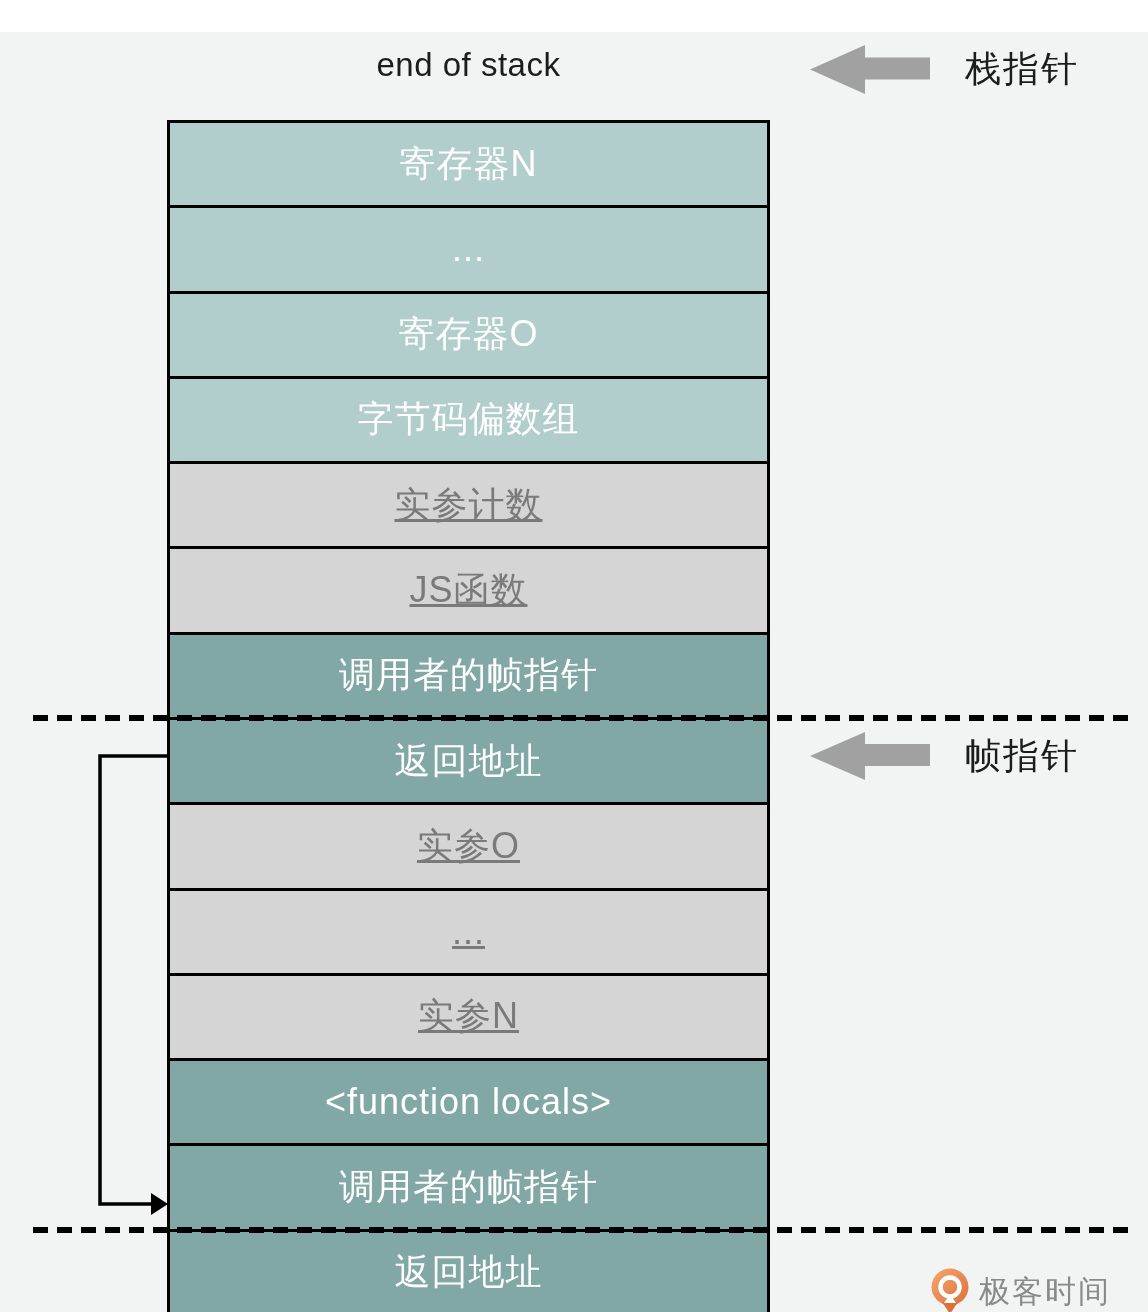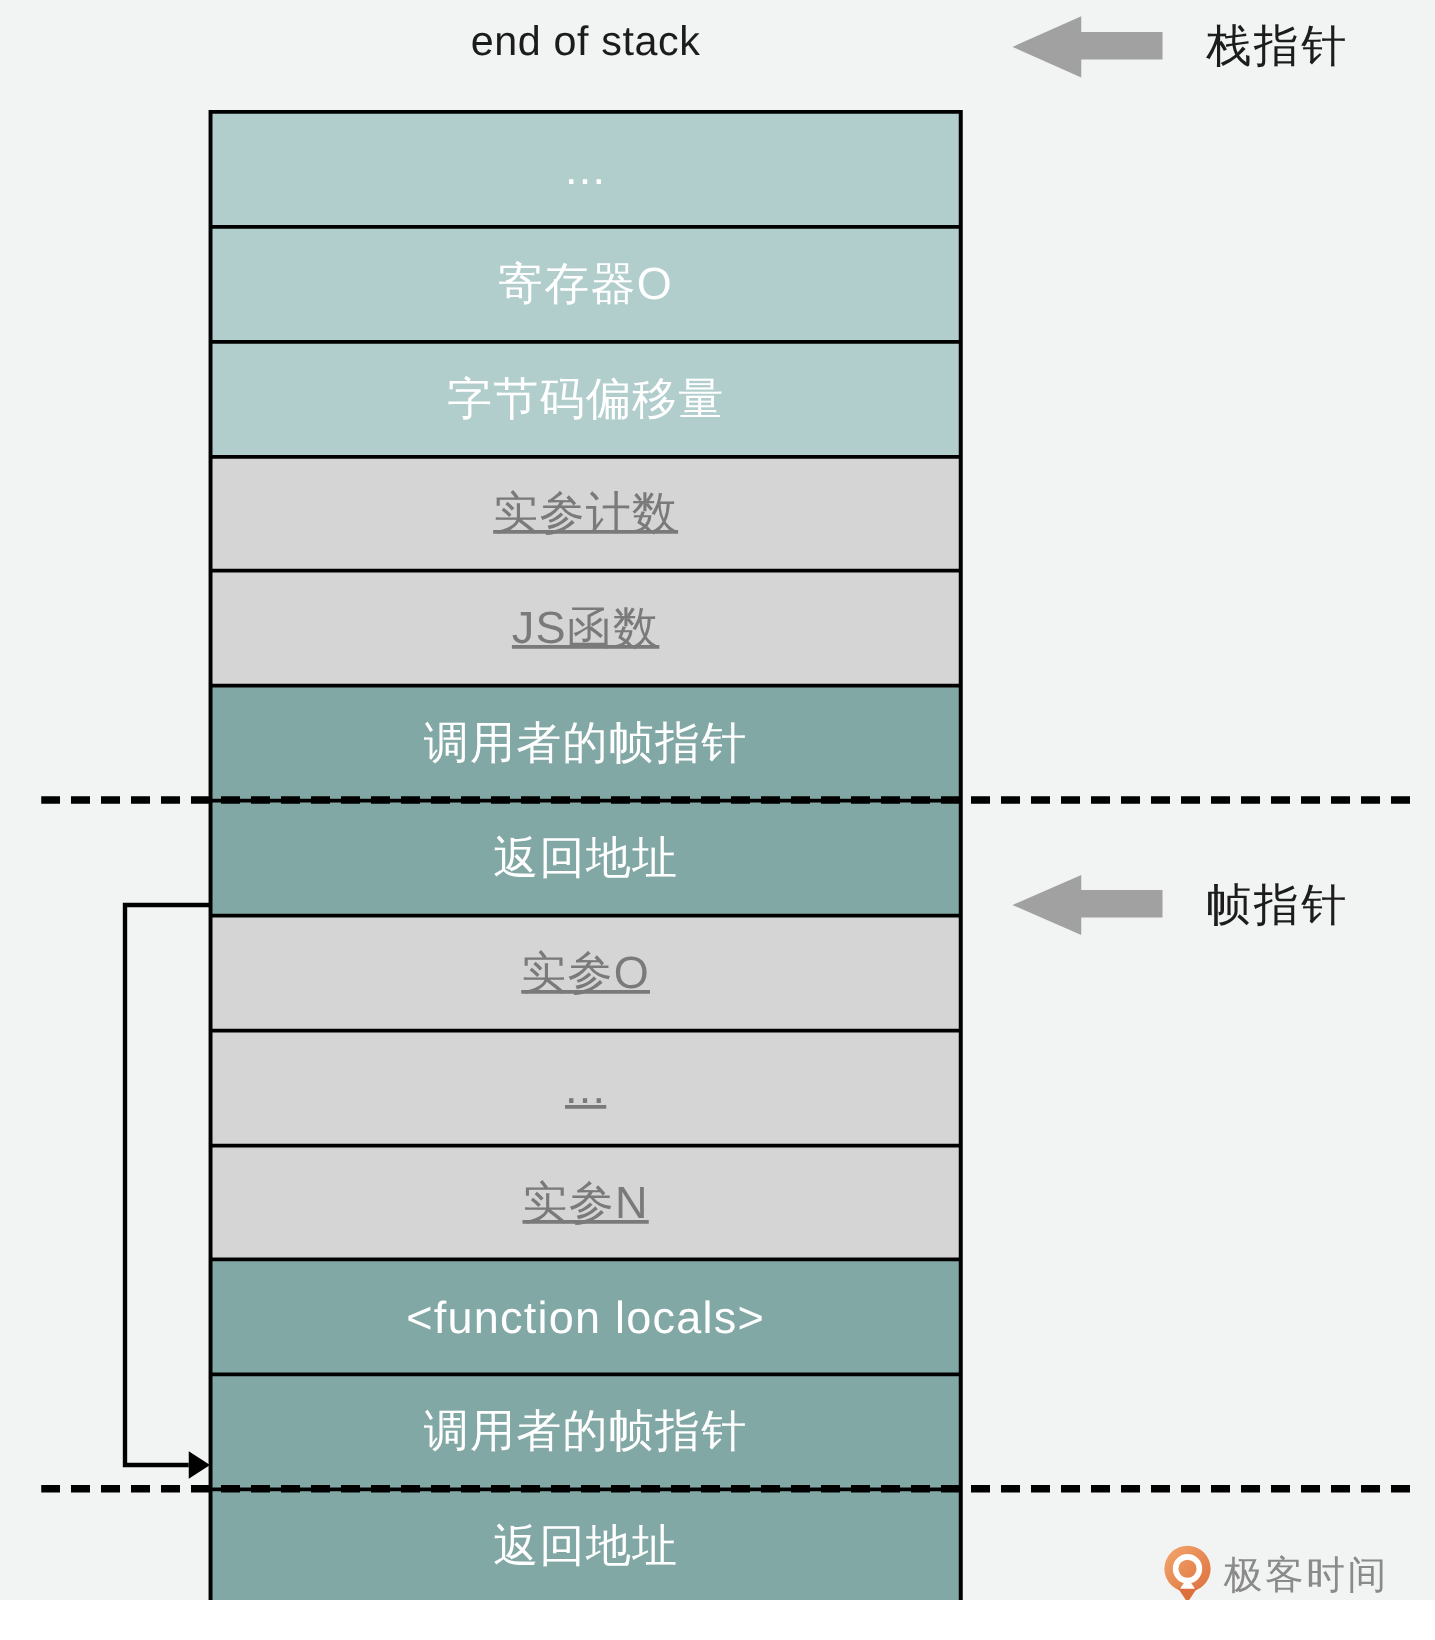--- a/index.html
+++ b/index.html
@@ -2,21 +2,21 @@
 <html style="--bg: #f2f3f3; --light-teal: #b1cecd; --dark-teal: #82a8a6; --gray-row: #d5d5d5; --line: #000000; --gray-text: #7a7a7a; --white-text: #ffffff; --arrow-gray: #a1a1a1; --label-black: #1c1c1c; --logo-orange: #e07840; --logo-text: #8a8a8a;"><head>
 <meta charset="utf-8">
 <style>
   :root{
     --bg:#f2f3f3; --light-teal:#b1cecd; --dark-teal:#82a8a6; --gray-row:#d5d5d5;
     --line:#000; --gray-text:#7a7a7a; --white-text:#ffffff; --arrow-gray:#a1a1a1;
     --label-black:#1c1c1c; --logo-orange:#e07840; --logo-text:#8a8a8a;
   }
   html,body{margin:0;padding:0;}
   body{font-family:"Liberation Sans","DejaVu Sans",sans-serif;}
-  .canvas{position:relative;width:1148px;height:1280px;background:var(--bg);overflow:hidden;}
+  .canvas{position:relative;width:1148px;height:1280px;background:var(--bg);overflow:hidden;margin-top:32px;}
 
   .end-of-stack{
     position:absolute;left:167px;top:14px;width:603px;text-align:center;
     font-size:33px;color:var(--label-black);letter-spacing:.5px;
   }
   .overlay{position:absolute;left:0;top:0;z-index:4;pointer-events:none;}
 
   .ptr-label{
     position:absolute;left:965px;font-size:36px;line-height:40px;color:var(--label-black);
     letter-spacing:2px;white-space:nowrap;z-index:6;
@@ -61,27 +61,30 @@
 
     <polyline points="168,724 100,724 100,1172 151,1172" fill="none" stroke="#000" stroke-width="3.5"></polyline>
     <polygon points="151,1161 151,1183 168,1172" fill="#000"></polygon>
   </svg>
 
   <div class="ptr-label stack-ptr">栈指针</div>
   <div class="ptr-label frame-ptr">帧指针</div>
 
   <div class="stack-column" id="stack-column">
       <div class="row light-teal">
+        <span class="row-label">寄存器N</span>
+      </div>
+      <div class="row light-teal">
         <span class="row-label">...</span>
       </div>
       <div class="row light-teal">
         <span class="row-label">寄存器O</span>
       </div>
       <div class="row light-teal">
-        <span class="row-label">字节码偏移量</span>
+        <span class="row-label">字节码偏数组</span>
       </div>
       <div class="row gray">
         <span class="row-label">实参计数</span>
       </div>
       <div class="row gray">
         <span class="row-label">JS函数</span>
       </div>
       <div class="row dark-teal dashed-below">
         <span class="row-label">调用者的帧指针</span>
       </div>

